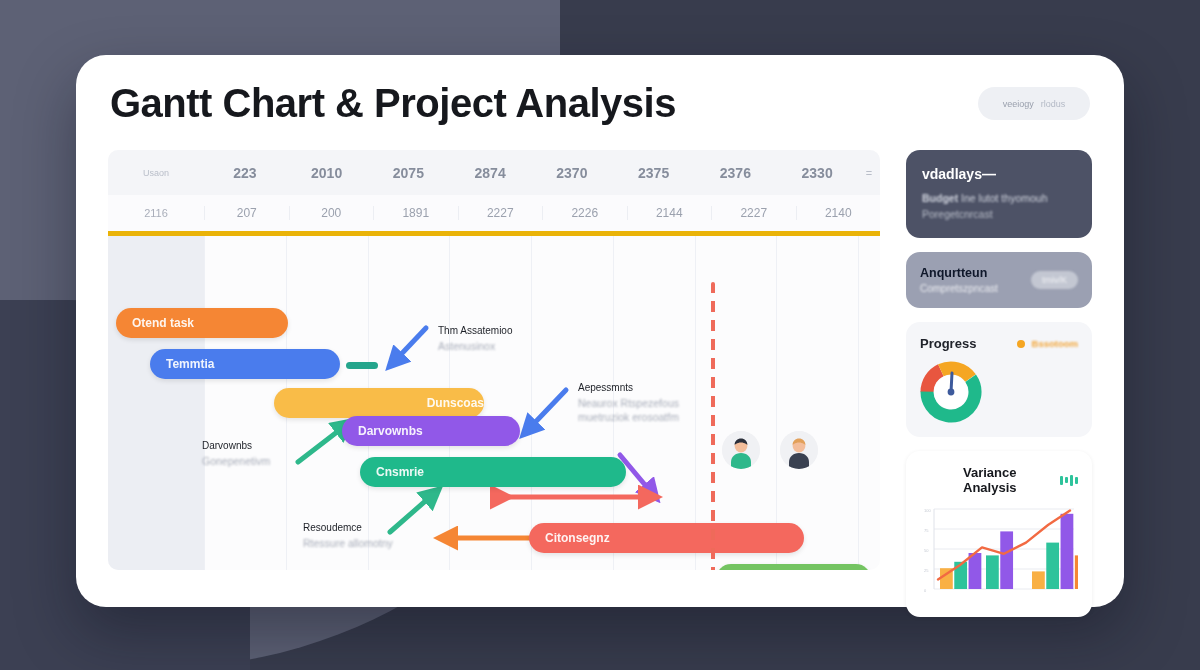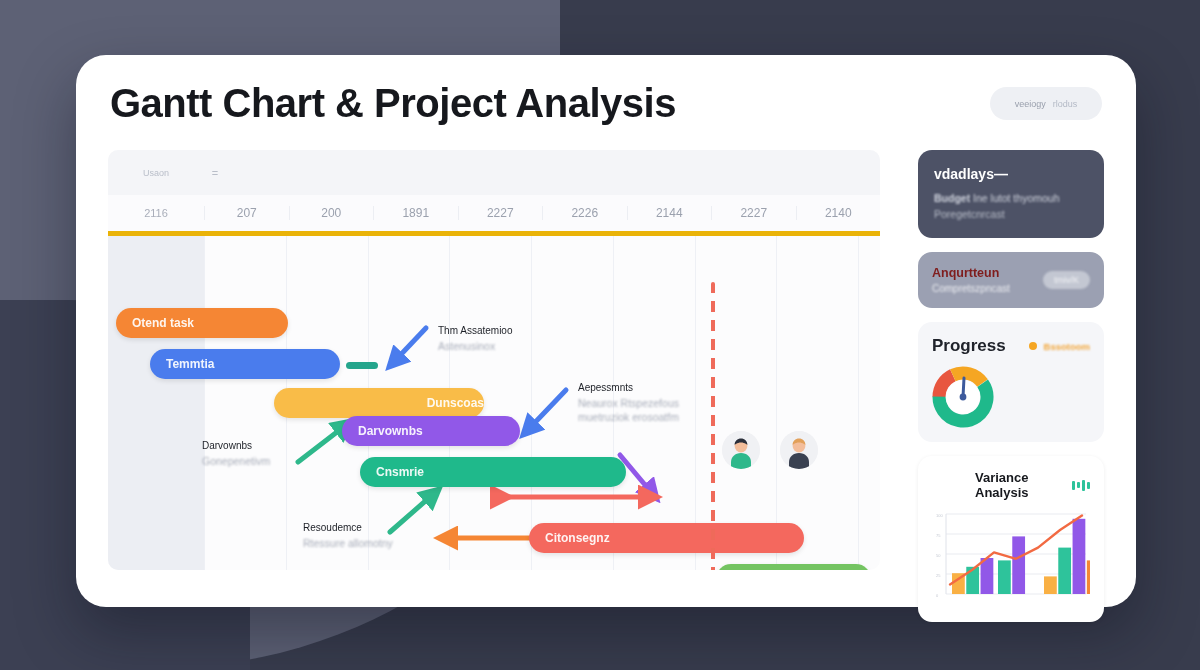--- a/index.html
+++ b/index.html
@@ -20,21 +20,20 @@
   .bg-left-lower{
     position:absolute;left:0;top:300px;width:250px;height:370px;
     background:#3c4053;border-top-right-radius:180px 120px;
   }
 
   
   .card{
     position:absolute;left:76px;top:55px;width:1048px;height:552px;
     background:#ffffff;border-radius:30px;
     box-shadow:0 26px 60px rgba(10,12,25,.38);
-    padding-left:12px;
   }
 
   
   .title{
     position:absolute;left:34px;top:26px;
     font-size:40px;font-weight:bold;color:#16181d;letter-spacing:-.5px;
     white-space:nowrap;
   }
   .status-pill{
     position:absolute;right:34px;top:32px;
@@ -118,28 +117,28 @@
   }
 
   
   .side{position:absolute;right:32px;top:95px;width:186px;}
   .panel{border-radius:14px;margin-bottom:14px;position:relative;}
   .p-dark{background:#4d5266;padding:16px 16px 18px;}
   .p-dark .h{font-size:14px;font-weight:bold;color:#fff;filter:blur(.55px);}
   .p-dark .r{font-size:10.5px;color:#cfd3dd;margin-top:10px;filter:blur(.8px);}
   .p-dark .r2{font-size:10.5px;color:#b9bec9;margin-top:4px;filter:blur(.8px);}
   .p-mid{background:#9ba0b2;padding:14px 14px;display:flex;align-items:center;justify-content:space-between;}
-  .p-mid .h{font-size:12.5px;font-weight:bold;color:#7f1d1d;filter:blur(.6px);}
+  .p-mid .h{font-size:12.5px;font-weight:bold;color:#0f172a;filter:blur(.6px);}
   .p-mid .s{font-size:10px;color:#edeef2;margin-top:3px;filter:blur(.8px);}
   .p-mid .chip{
     background:#c3c7d2;border-radius:11px;padding:4px 11px;
     font-size:9px;color:#f2f3f6;filter:blur(.8px);
   }
   .p-light{background:#f5f6f9;padding:14px;}
-  .p-light .h{font-size:17px;font-weight:bold;color:#20232b;filter:blur(.45px);}
+  .p-light .h{font-size:13px;font-weight:bold;color:#20232b;filter:blur(.45px);}
   .legend-row{display:flex;align-items:center;gap:7px;margin-bottom:7px;}
   .dot{width:8px;height:8px;border-radius:50%;flex:none;}
   .legend-row .tx{font-size:9px;color:#b3b8c4;filter:blur(.85px);}
   .legend-top .tx{font-size:9.5px;color:#f2a63a;font-weight:600;filter:blur(.85px);}
   .p-white{background:#ffffff;padding:14px;box-shadow:0 1px 4px rgba(0,0,0,.07);}
   .p-white .h{font-size:13px;font-weight:bold;color:#16181d;margin-left:43px;}
   .vbadge{display:flex;gap:2px;align-items:center;}
   .vbadge i{display:block;width:3px;height:9px;background:#2ec39b;border-radius:1px;}
 </style>
 </head>
@@ -170,20 +169,30 @@
           <i style="left: 341.25px;"></i>
           <i style="left: 423px;"></i>
           <i style="left: 504.75px;"></i>
           <i style="left: 586.5px;"></i>
           <i style="left: 668.25px;"></i>
           <i style="left: 750px;"></i>
         </div>
 
       <div class="hdr1">
         <div class="lbl">Usaon</div>
+        <div id="hdr1cells" style="display:flex;flex:1;">
+            <div class="cell">223</div>
+            <div class="cell">2010</div>
+            <div class="cell">2075</div>
+            <div class="cell">2874</div>
+            <div class="cell">2370</div>
+            <div class="cell">2375</div>
+            <div class="cell">2376</div>
+            <div class="cell">2330</div>
+          </div>
         <div class="endmark">=</div>
       </div>
 
       <div class="hdr2">
         <div class="lbl">2116</div>
         <div id="hdr2cells" style="display:flex;flex:1;">
             <div class="cell">207</div>
             <div class="cell">200</div>
             <div class="cell">1891</div>
             <div class="cell">2227</div>

